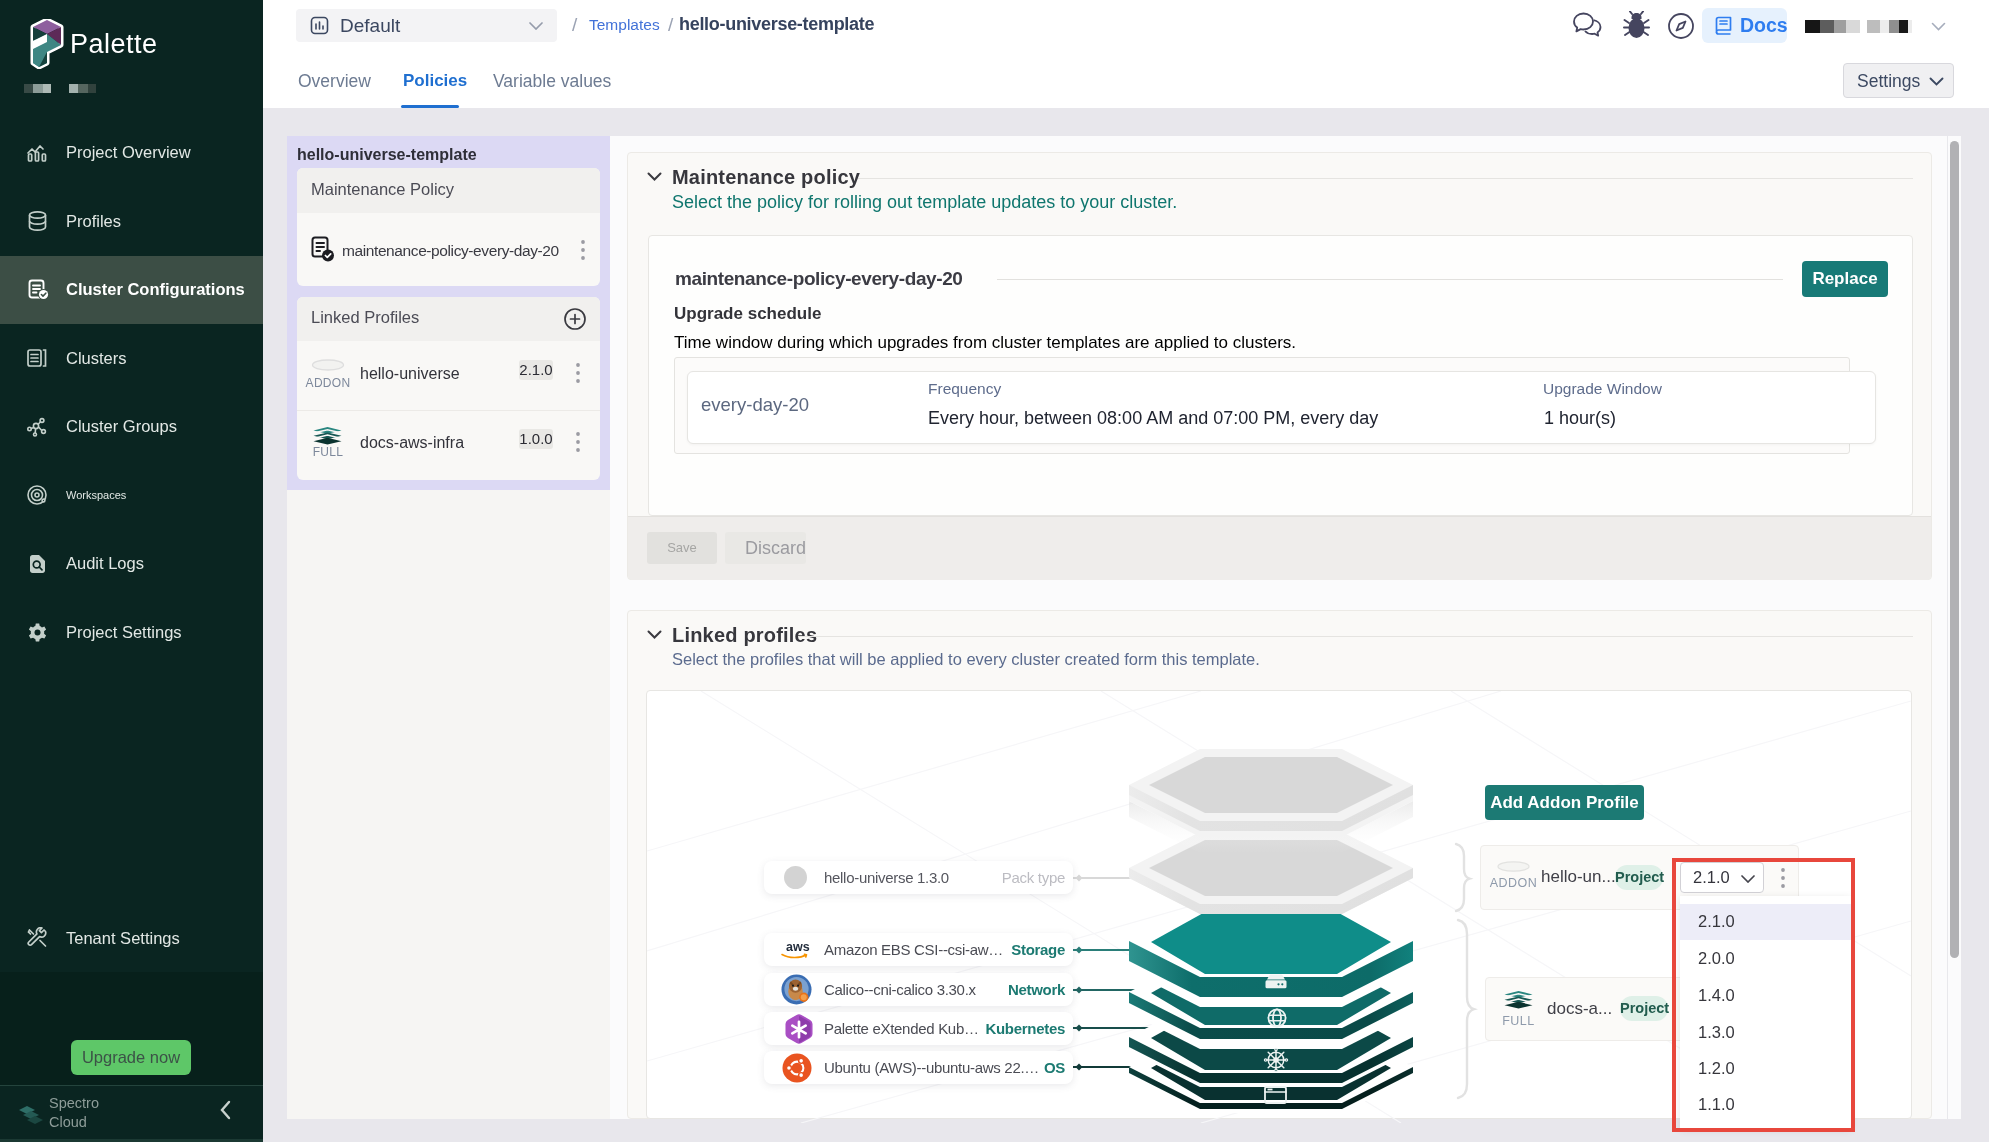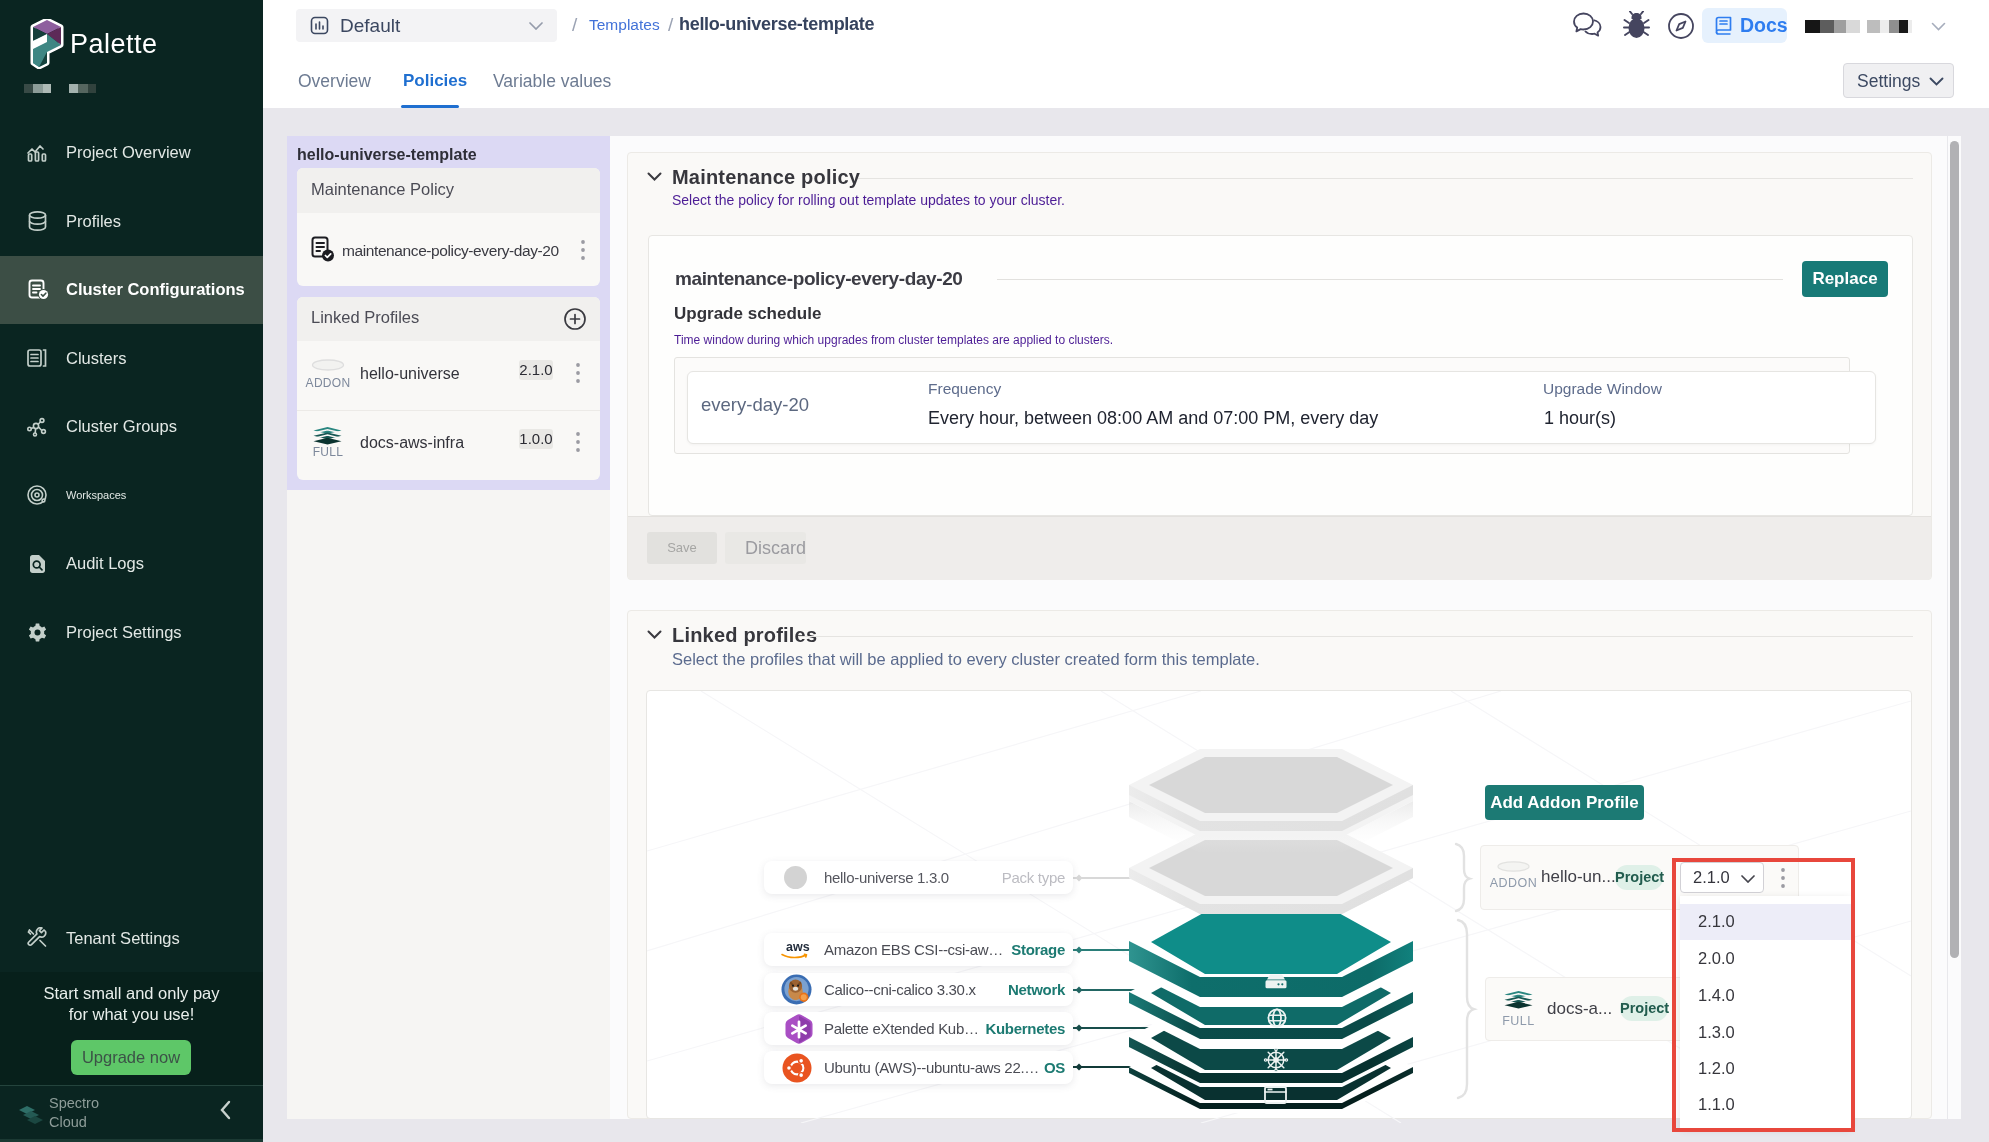--- a/index.html
+++ b/index.html
@@ -83,21 +83,20 @@
 <svg class="abs" style="left:27px;top:622px" width="21" height="21" viewBox="0 0 21 21">
   <path d="M8.8 1.5 h3.4 l.5 2.6 a7 7 0 0 1 2.2 1.3 l2.5-.9 1.7 3 -2 1.8 a7 7 0 0 1 0 2.5 l2 1.8 -1.7 3 -2.5-.9 a7 7 0 0 1 -2.2 1.3 l-.5 2.6 h-3.4 l-.5-2.6 a7 7 0 0 1 -2.2-1.3 l-2.5.9 -1.7-3 2-1.8 a7 7 0 0 1 0-2.5 l-2-1.8 1.7-3 2.5.9 a7 7 0 0 1 2.2-1.3 z" fill="#c3cfca"></path>
   <circle cx="10.5" cy="10.5" r="3" fill="#0a2521"></circle>
 </svg>
 <svg class="abs" style="left:26px;top:927px" width="22" height="22" viewBox="0 0 22 22" fill="none" stroke="#c3cfca" stroke-width="1.7">
   <path d="M19.5 4.5 A4.2 4.2 0 0 1 13.6 9.6 L5.5 17.7 A1.9 1.9 0 0 1 2.8 15 L10.9 6.9 A4.2 4.2 0 0 1 16 1 L13.4 3.6 L15.4 5.6 L18 3 Z" stroke-linejoin="round"></path>
   <path d="M3.5 3 L7.5 7 M14 13.5 L18 17.5 M18 17.5 L19.5 19 M3.5 3 L2.5 5 L4.5 7" stroke-linecap="round"></path>
 </svg>
 
   <div class="abs" style="left:0;top:972px;width:263px;height:113px;background:#07201b">
-    <div class="abs" style="left:0;top:11px;width:263px;text-align:center;font-size:16.5px;font-weight:500;color:#e9efec;line-height:21px">Start small and only pay<br>for what you use!</div>
     <div class="abs" style="left:71px;top:68px;width:120px;height:35px;background:#5ec768;border-radius:6px;color:#3c5247;font-size:16.5px;font-weight:500;text-align:center;line-height:35px">Upgrade now</div>
   </div>
 
   <div class="abs" style="left:0;top:1085px;width:263px;height:54px;border-top:1px solid #24443d">
     <svg class="abs" style="left:18px;top:16px" width="26" height="26" viewBox="0 0 26 26">
       <path d="M1 8 L9 4 L17 8 L9 12 Z" fill="#2e6e67"></path>
       <path d="M5 13 L13 9 L21 13 L13 17 Z" fill="#245a54"></path>
       <path d="M9 18 L17 14 L25 18 L17 22 Z" fill="#1b4741"></path>
     </svg>
     <div class="abs txt" style="left:49px;top:8px;font-size:14.5px;color:#8e9d99;line-height:19px">Spectro<br>Cloud</div>
@@ -229,28 +228,28 @@
       </svg>
   </div>
 </div>
 
 <div class="abs" style="left:627px;top:152px;width:1305px;height:428px;background:#faf9f7;border:1px solid #eceae6;border-radius:4px">
   <svg class="abs" style="left:19px;top:19px" width="15" height="9" viewBox="0 0 15 9">
       <path d="M1.5 1.5 L7.5 7.5 L13.5 1.5" fill="none" stroke="#3a3a40" stroke-width="2" stroke-linecap="round"></path>
     </svg>
   <div class="abs txt" style="left:44px;top:13px;font-size:20px;font-weight:600;color:#37373d;letter-spacing:.2px">Maintenance policy</div>
   <div class="abs" style="left:230px;top:25px;width:1055px;height:1px;background:#e5e4e1"></div>
-  <div class="abs txt" style="left:44px;top:39px;font-size:14px;color:#4c1d95">Select the policy for rolling out template updates to your cluster.</div>
+  <div class="abs txt" style="left:44px;top:39px;font-size:18px;color:#0f766e">Select the policy for rolling out template updates to your cluster.</div>
 
   <div class="abs" style="left:20px;top:82px;width:1265px;height:281px;background:#fefefd;border:1px solid #e7e6e3;border-radius:4px">
     <div class="abs txt" style="left:26px;top:32px;font-size:19px;font-weight:600;color:#3c3c44;letter-spacing:-.4px">maintenance-policy-every-day-20</div>
     <div class="abs" style="left:348px;top:43px;width:786px;height:1px;background:#e2e1de"></div>
     <div class="abs" style="left:1153px;top:25px;width:86px;height:36px;background:#187a77;border-radius:4px;text-align:center;line-height:36px;font-size:17px;font-weight:600;color:#fff">Replace</div>
     <div class="abs txt" style="left:25px;top:68px;font-size:17px;font-weight:700;color:#333339">Upgrade schedule</div>
-    <div class="abs txt" style="left:25px;top:97px;font-size:12px;color:#4c1d95">Time window during which upgrades from cluster templates are applied to clusters.</div>
+    <div class="abs txt" style="left:25px;top:97px;font-size:17px;color:#000000">Time window during which upgrades from cluster templates are applied to clusters.</div>
 
     <div class="abs" style="left:25px;top:121px;width:1176px;height:97px;background:#fcfbfa;border:1px solid #e4e3e0;border-radius:3px">
       <div class="abs" style="left:12px;top:13px;width:1189px;height:73px;background:#fff;border:1px solid #e6e5e2;border-radius:6px;box-shadow:0 1px 3px rgba(0,0,0,0.04)">
         <div class="abs txt" style="left:13px;top:22px;font-size:18.5px;color:#5c6880">every-day-20</div>
         <div class="abs txt" style="left:240px;top:8px;font-size:15.5px;color:#5e6c8c">Frequency</div>
         <div class="abs txt" style="left:240px;top:36px;font-size:18px;color:#202430">Every hour, between 08:00 AM and 07:00 PM, every day</div>
         <div class="abs txt" style="left:855px;top:8px;font-size:15.5px;color:#5e6c8c">Upgrade Window</div>
         <div class="abs txt" style="left:856px;top:36px;font-size:18px;color:#202430">1 hour(s)</div>
       </div>
     </div>

